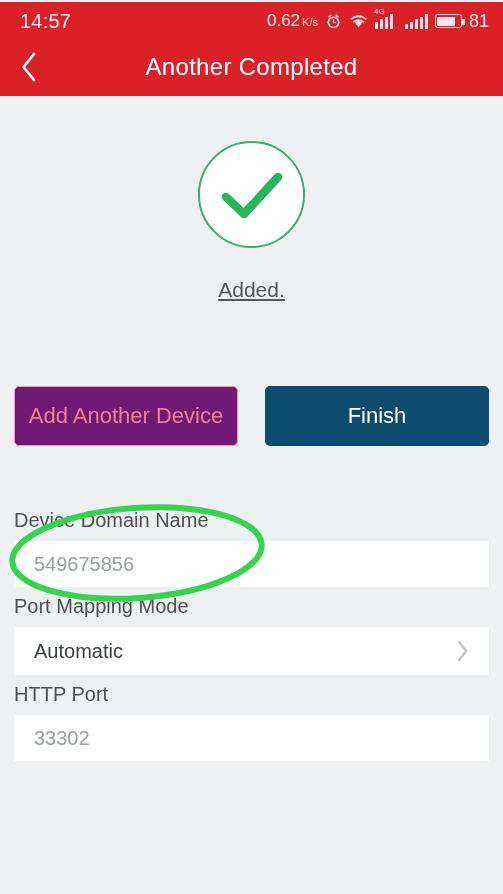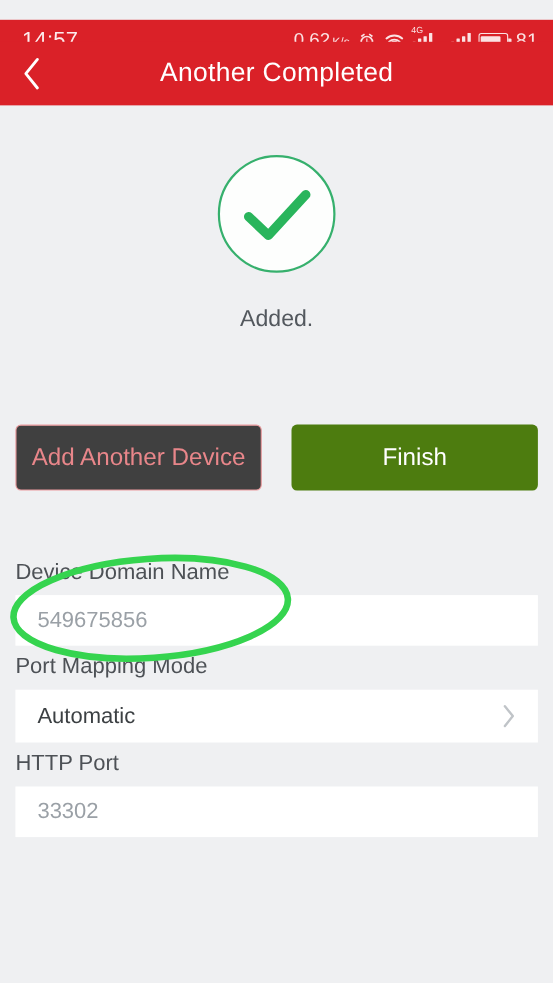--- a/index.html
+++ b/index.html
@@ -6,21 +6,21 @@
   html, body {
     width:503px; height:894px;
     background:#eff0f2;
     font-family:"Liberation Sans", sans-serif;
     overflow:hidden;
   }
   #phone { position:relative; width:503px; height:894px; background:#eff0f2; }
 
   
   .statusbar {
-    position:absolute; top:18px; left:0; width:503px; height:38px;
+    position:absolute; top:2px; left:0; width:503px; height:38px;
     background:#da2128; color:#fff;
     display:flex; align-items:center;
   }
   .sb-time { margin-left:20px; font-size:20px; letter-spacing:.2px; color:#fdeced; }
   .sb-right {
     margin-left:auto; margin-right:14px;
     display:flex; align-items:center; gap:7px;
   }
   .sb-speed { font-size:17px; color:#fbe2e3; display:flex; align-items:baseline; }
   .sb-speed .unit { font-size:11px; margin-left:2px; }
@@ -63,38 +63,38 @@
 
   
   .content { position:absolute; top:96px; left:0; width:503px; height:798px; background:#eff0f2; }
 
   .check-wrap { margin-top:45px; display:flex; flex-direction:column; align-items:center; }
   .check-circle {
     width:107px; height:107px; border-radius:50%;
     background:#fdfefd; border:2px solid #36b06d;
     display:flex; align-items:center; justify-content:center;
   }
-  .added-text { margin-top:30px; font-size:21px; color:#53585e; }
+  .added-text { margin-top:30px; font-size:21px; color:#53585e;text-decoration:underline; }
 
   
   .actions {
     position:absolute; top:290px; left:0; width:503px;
     display:flex; padding:0 14px; gap:27px;
   }
   .btn {
     height:60px; border-radius:5px;
     display:flex; align-items:center; justify-content:center;
     font-size:22px; cursor:pointer; user-select:none;
   }
   .btn-outline {
-    flex:0 0 224px; background:#404040;
+    flex:0 0 224px; background:#701a75;
     border:1.5px solid #eb9a9d; color:#e8868a;
   }
   .btn-solid {
-    flex:1; background:#4d7c0f; color:#ffffff; border:none;
+    flex:1; background:#0c4a6e; color:#ffffff; border:none;
   }
 
   
   .form { position:absolute; top:405px; left:0; width:503px; }
   .field-label {
     font-size:20px; color:#4d5156;
     padding:8px 14px 9px 14px;
   }
   .field-box {
     height:46px; background:#ffffff; margin:0 14px;

